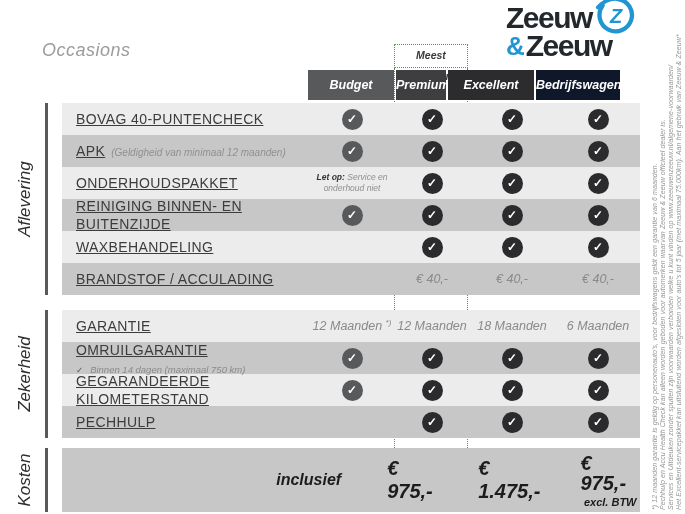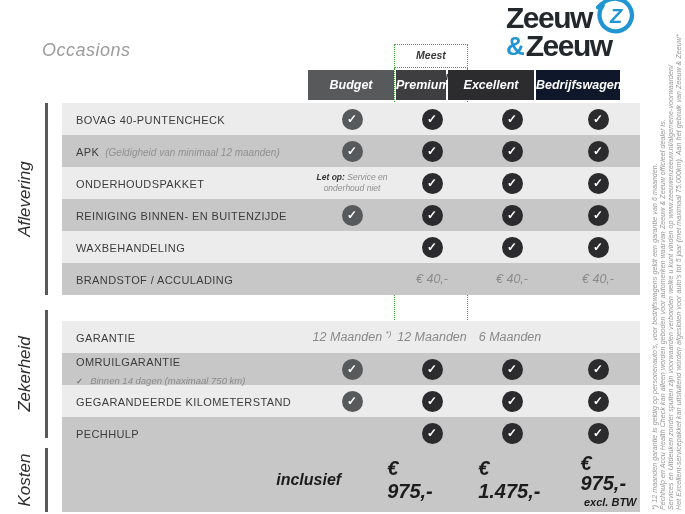--- a/index.html
+++ b/index.html
@@ -24,23 +24,23 @@
   
   .badge { position:absolute; left:394px; top:44px; width:74px; height:24px; border:1.5px dotted var(--green); 
            font-size:10.5px; font-style:italic; font-weight:bold; color:#3a3a3a; text-align:center; line-height:21px; background:#fff; }
   .premium-outline { position:absolute; left:394px; top:68px; width:74px; height:440px;
            border-left:1.5px dotted var(--green); border-right:1.5px dotted var(--green); pointer-events:none; }
   
   .tbody { position:absolute; left:62px; top:103px; width:578px; }
   .row { display:flex; height:32px; align-items:center; }
   .row.light { background:var(--rowlight); }
   .row.dark  { background:var(--rowdark); }
-  .row.gap { margin-top:26px; }
+  .row.gap { margin-top:15px; }
   .rowlabel { width:246px; padding-left:14px; color:#3c3c3c; }
-  .lbl { font-size:11px; letter-spacing:0.4px; }
+  .lbl { font-size:14px; letter-spacing:0.4px;text-decoration:underline; }
   .rnote { font-size:10px; font-style:italic; color:#909090; margin-left:6px; }
   .rsub { font-size:9.5px; font-style:italic; color:#8a8a8a; margin-top:5px; }
   .subchk { font-style:normal; font-size:8.5px; color:#555; margin-right:7px; }
   .cell { display:flex; align-items:center; justify-content:center; height:100%; }
   .cell.c0 { width:88px; } .cell.c1 { width:72px; } .cell.c2 { width:88px; } .cell.c3 { width:84px; }
   .chk { width:21px; height:21px; border-radius:50%; color:#fff; font-size:12px; font-weight:bold;
          display:flex; align-items:center; justify-content:center; }
   .chk-budget { background:var(--chkbudget); }
   .chk-dark { background:var(--chkdark); }
   .ctext { font-size:12.5px; font-style:italic; color:#8a8a8a; white-space:nowrap; }
@@ -182,20 +182,23 @@
         </div>
       </div>
       <div class="row light gap">
         <div class="rowlabel"><span class="lbl">GARANTIE</span></div>
         <div class="cell c0">
           <span class="ctext">12 Maanden <sup>*)</sup></span>
         </div>
         <div class="cell c1">
           <span class="ctext">12 Maanden</span>
         </div>
+        <div class="cell c2">
+          <span class="ctext">18 Maanden</span>
+        </div>
         <div class="cell c3">
           <span class="ctext">6 Maanden</span>
         </div>
       </div>
       <div class="row dark">
         <div class="rowlabel"><span class="lbl">OMRUILGARANTIE</span><div class="rsub"><span class="subchk">✓</span>Binnen 14 dagen (maximaal 750 km)</div></div>
         <div class="cell c0">
           <span class="chk chk-budget">✓</span>
         </div>
         <div class="cell c1">

